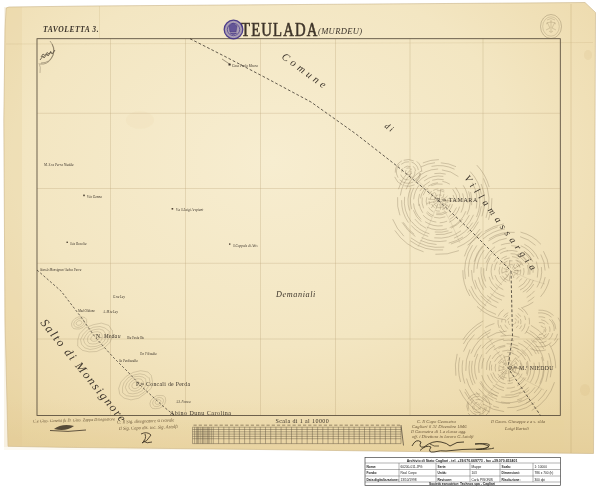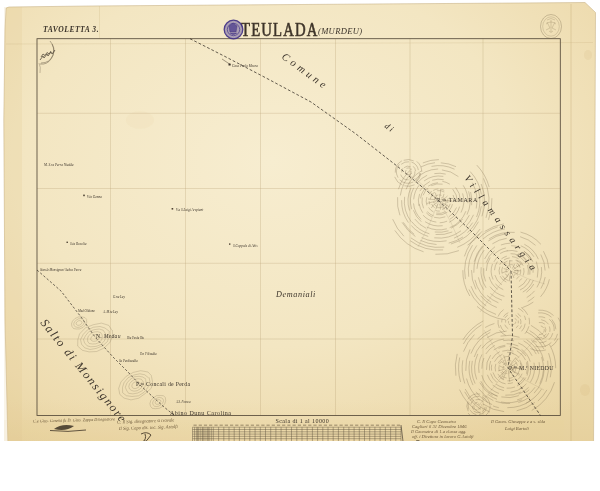--- a/index.html
+++ b/index.html
@@ -1,14 +1,14 @@
 <!DOCTYPE html>
 <html><head><meta charset="utf-8"><style>
 html,body{margin:0;padding:0;background:#fff;}
-.wrap{position:relative;width:600px;height:441px;overflow:hidden;background:#d946ef;}
+.wrap{position:relative;width:600px;height:491px;overflow:hidden;background:#d946ef;}
 text{font-family:"Liberation Serif",serif;fill:#3b332a;}
 .hw{font-family:"Liberation Serif",serif;font-style:italic;fill:#6b5739;}
 .tbl{font-family:"Liberation Sans",sans-serif;fill:#222;}
 </style></head><body>
 <div class="wrap">
 <svg width="600" height="491" viewBox="0 0 600 491" xmlns="http://www.w3.org/2000/svg">
 <defs>
 <radialGradient id="pg1" cx="45%" cy="35%" r="75%">
  <stop offset="0%" stop-color="#f7edd0"></stop>
  <stop offset="55%" stop-color="#f3e6c2"></stop>

